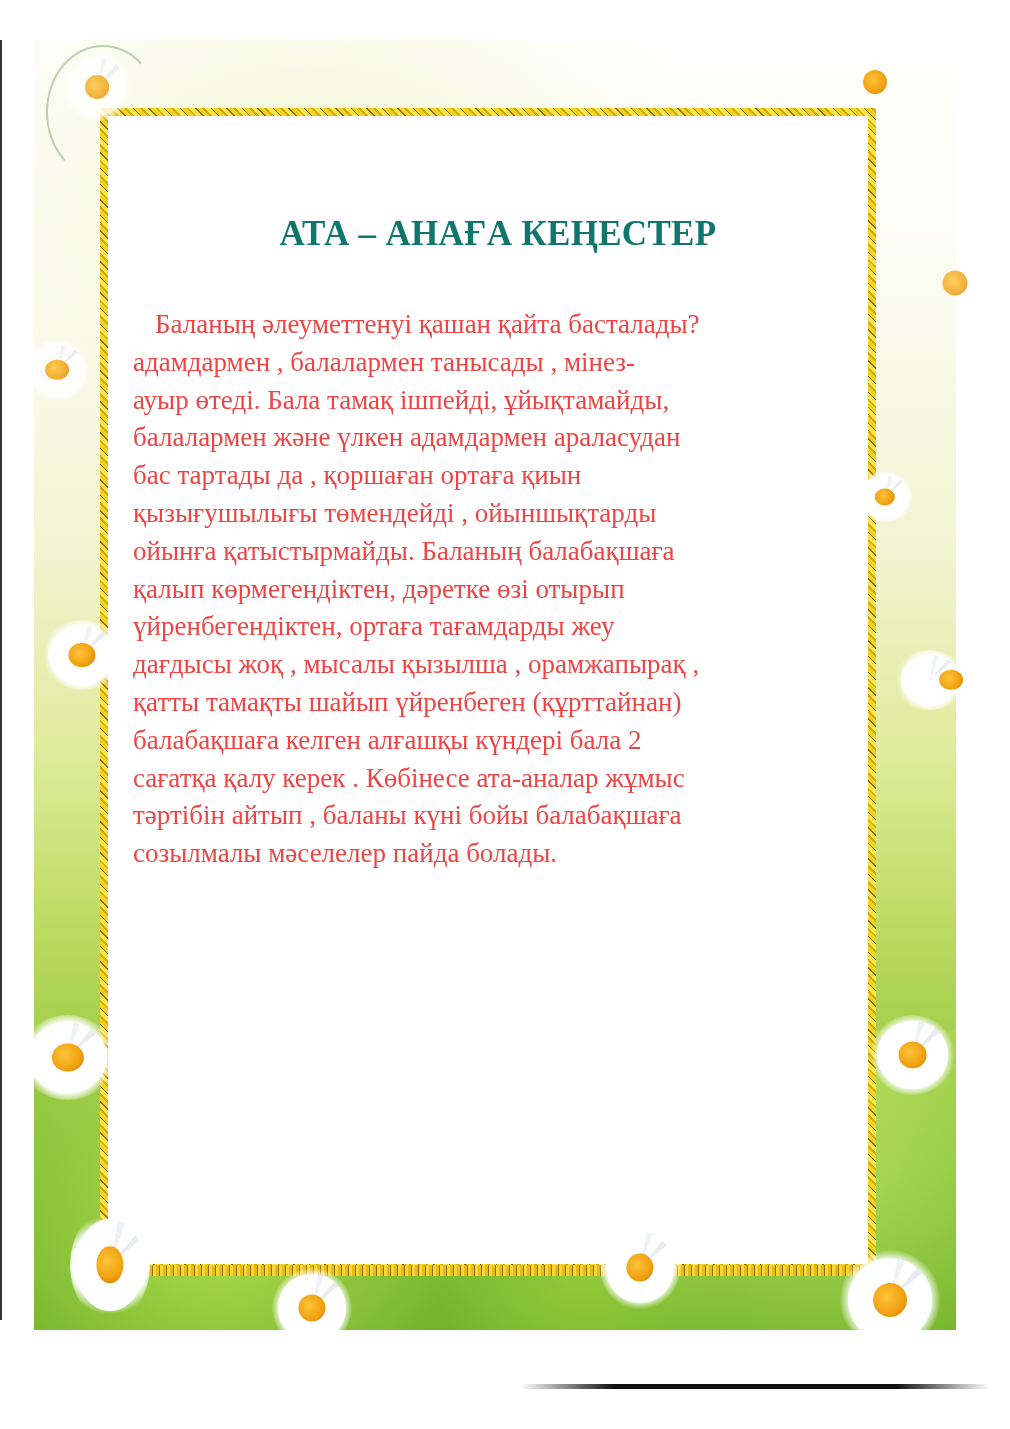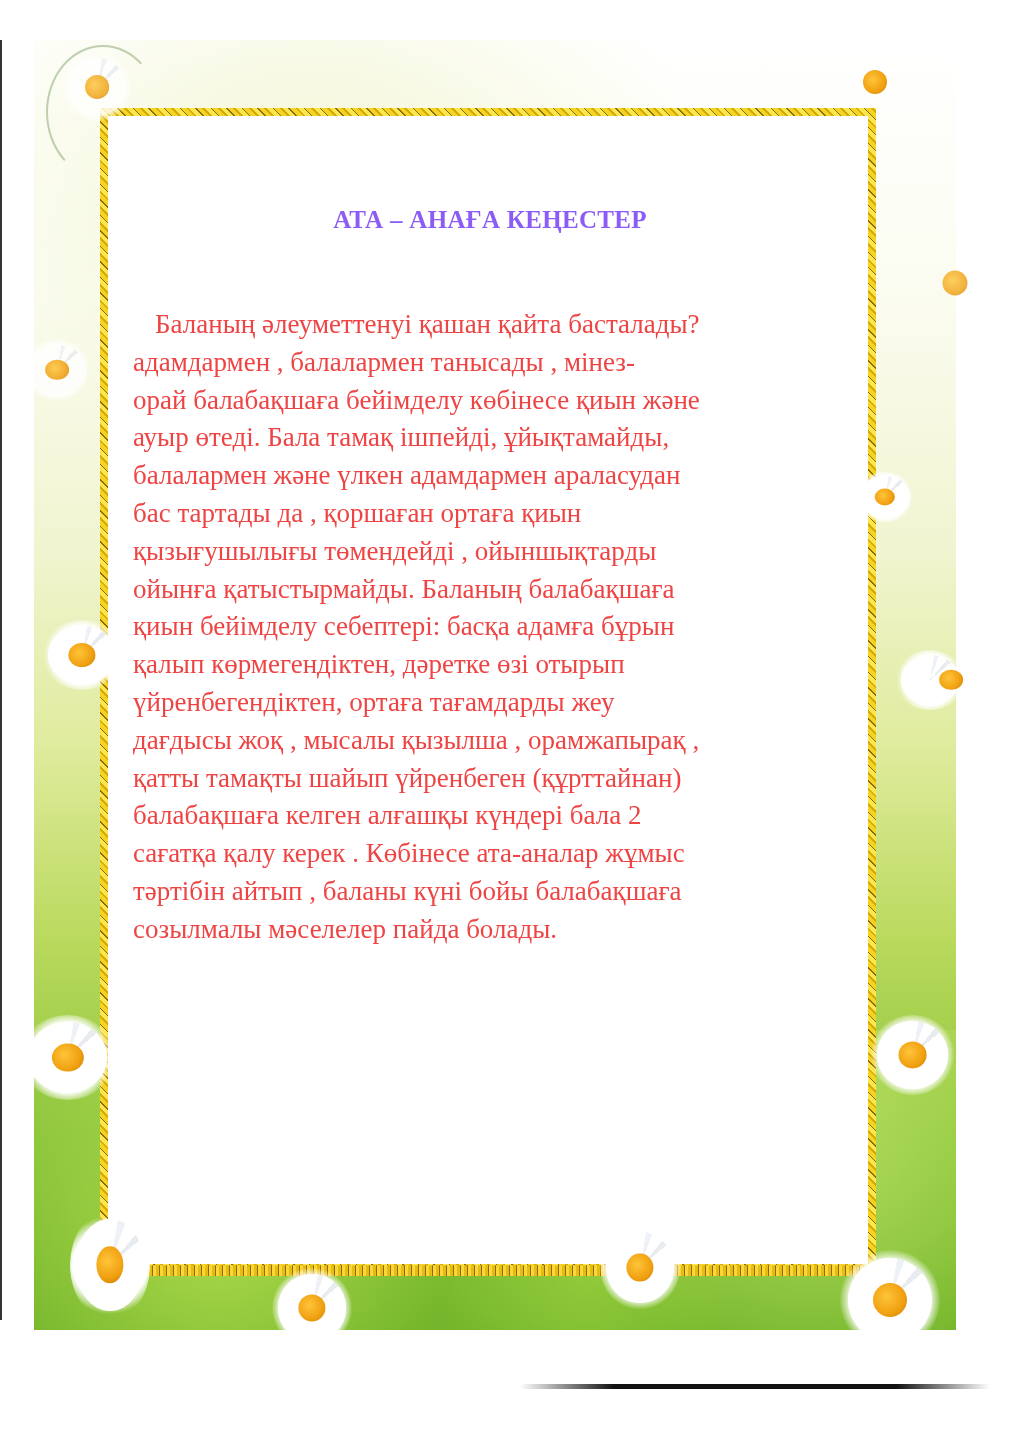--- a/index.html
+++ b/index.html
@@ -51,21 +51,21 @@
       border-radius: 50%; background: radial-gradient(circle at 40% 40%, #ffc43a, #f0a010 60%, #c77d06);
       z-index: 1;
     }
     .swirl {
       position: absolute; left: 46px; top: 45px; width: 110px; height: 130px;
       border: 2px solid rgba(140,170,120,0.55); border-right-color: transparent; border-bottom-color: transparent;
       border-radius: 50%;
     }
     .title {
       position: absolute; left: 0; top: 206px; width: 980px; text-align: center;
-      font-size: 25px; font-weight: bold; color: #8b5cf6; letter-spacing: 0.3px; margin: 0;
+      font-size: 35px; font-weight: bold; color: #0f766e; letter-spacing: 0.3px; margin: 8px;
     }
     .body-text {
       position: absolute; left: 133px; top: 306px; width: 720px; margin: 0;
       font-size: 27px; line-height: 37.8px; color: #ef4444;
     }
     .body-text .line { display: block; white-space: nowrap; }
     .body-text .line.indent { padding-left: 22px; }
   </style>
 </head>
 <body>
@@ -128,27 +128,25 @@
 <div class="daisy" style="left:840px;top:1250px;width:100px;height:100px;">
     <div class="petals"></div>
     <div class="center"></div>
   </div>
 
 <h1 class="title">АТА – АНАҒА  КЕҢЕСТЕР</h1>
 
 <p class="body-text">
   <span class="line indent">Баланың әлеуметтенуі қашан қайта басталады?</span>
   <span class="line">адамдармен , балалармен танысады , мінез-</span>
-  <span class="line">орай балабақшаға бейімделу көбінесе қиын және</span>
   <span class="line">ауыр өтеді. Бала тамақ ішпейді, ұйықтамайды,</span>
   <span class="line">балалармен және үлкен адамдармен  араласудан</span>
   <span class="line">бас тартады да , қоршаған ортаға қиын</span>
   <span class="line">қызығушылығы төмендейді , ойыншықтарды</span>
   <span class="line">ойынға қатыстырмайды. Баланың балабақшаға</span>
-  <span class="line">қиын бейімделу себептері: басқа адамға бұрын</span>
   <span class="line">қалып көрмегендіктен, дәретке өзі отырып</span>
   <span class="line">үйренбегендіктен, ортаға тағамдарды жеу</span>
   <span class="line">дағдысы жоқ , мысалы қызылша , орамжапырақ ,</span>
   <span class="line">қатты тамақты шайып үйренбеген (құрттайнан)</span>
   <span class="line">балабақшаға келген алғашқы күндері бала 2</span>
   <span class="line">сағатқа қалу керек . Көбінесе ата-аналар жұмыс</span>
   <span class="line">тәртібін айтып , баланы күні бойы балабақшаға</span>
   <span class="line">созылмалы мәселелер пайда болады.</span>
 </p>
 

